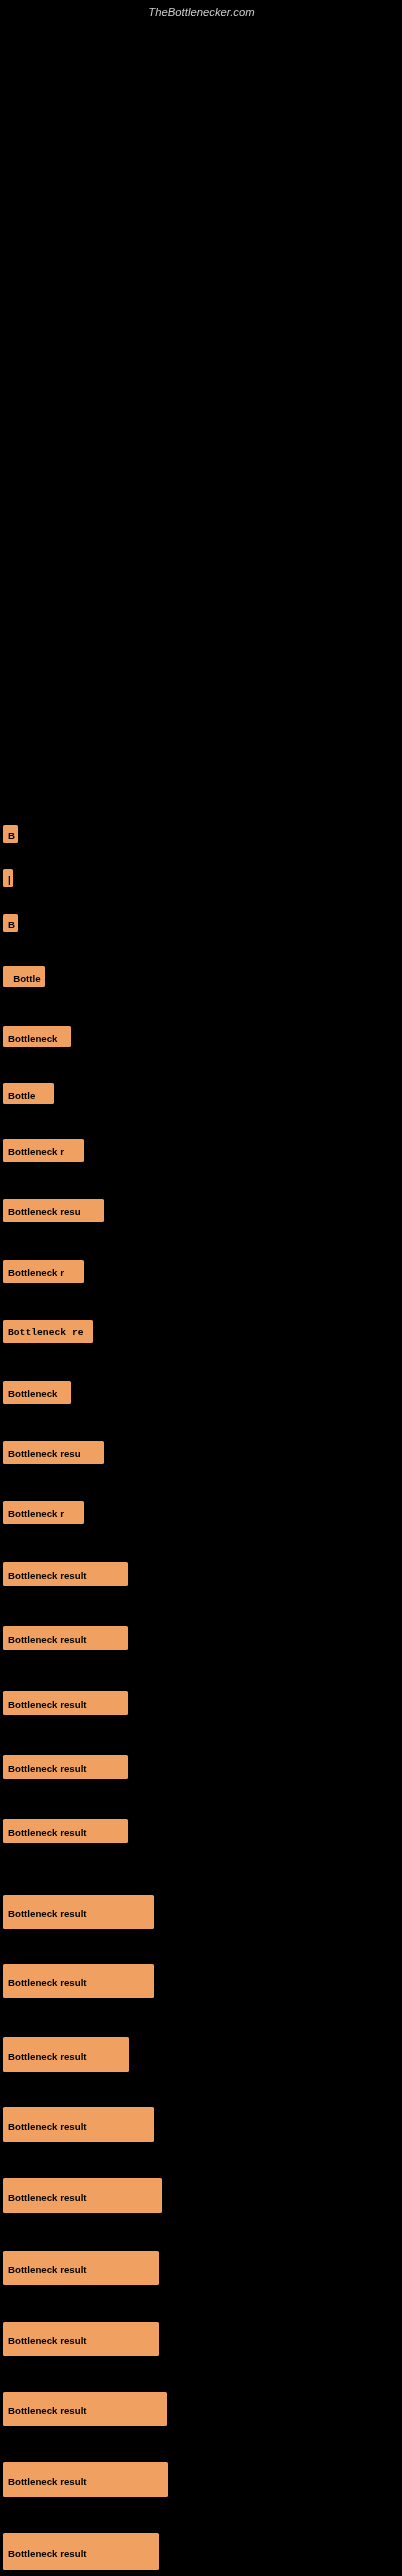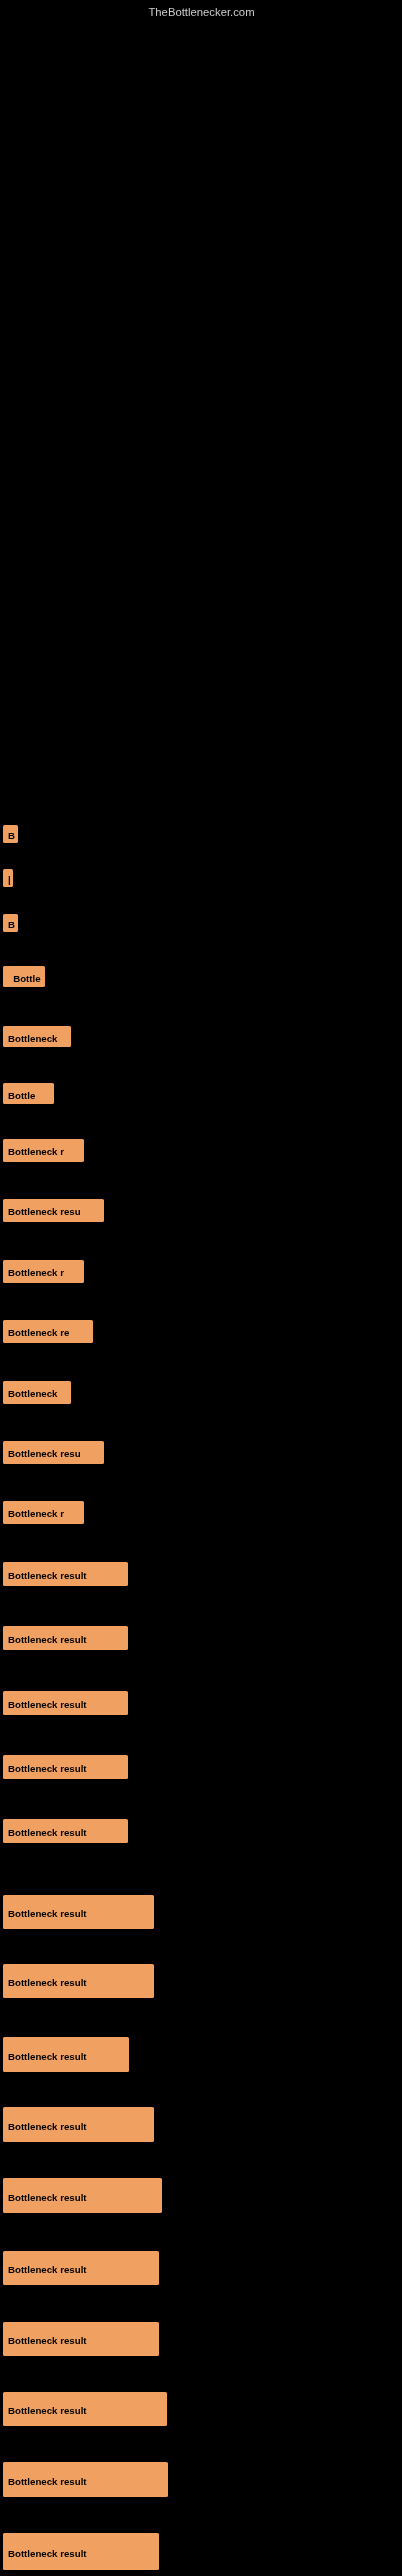--- a/index.html
+++ b/index.html
@@ -17,20 +17,21 @@
     }
 
     .site-title {
       position: absolute;
       top: 6.4px;
       left: 50%;
       transform: translateX(-50%);
       color: #cccccc;
       font-size: 11.3px;
       white-space: nowrap;
+      font-style: italic;
     }
 
     .bottleneck-label {
       position: absolute;
       background-color: #f0a060;
       color: #000;
       font-size: 9.7px;
       font-weight: bold;
       padding: 2.4px 4.8px;
       border-radius: 1.6px;
@@ -46,21 +47,21 @@
 <div id="labels-container">
     <div class="bottleneck-label" style="top: 825px; left: 3.2px; width: 14.5px; height: 17.7px; line-height: 17.7px;">B</div>
     <div class="bottleneck-label" style="top: 869px; left: 3.2px; width: 9.7px; height: 17.7px; line-height: 17.7px;">|</div>
     <div class="bottleneck-label" style="top: 914px; left: 3.2px; width: 14.5px; height: 17.7px; line-height: 17.7px;">B</div>
     <div class="bottleneck-label" style="top: 966px; left: 3.2px; width: 42px; height: 21px; line-height: 21px; padding-left: 10px;">Bottle</div>
     <div class="bottleneck-label" style="top: 1026px; left: 3.2px; width: 68px; height: 21px; line-height: 21px;">Bottleneck</div>
     <div class="bottleneck-label" style="top: 1083px; left: 3.2px; width: 51px; height: 21px; line-height: 21px;">Bottle</div>
     <div class="bottleneck-label" style="top: 1139px; left: 3.2px; width: 81px; height: 22.5px; line-height: 22.5px;">Bottleneck r</div>
     <div class="bottleneck-label" style="top: 1199px; left: 3.2px; width: 101px; height: 22.5px; line-height: 22.5px;">Bottleneck resu</div>
     <div class="bottleneck-label" style="top: 1260px; left: 3.2px; width: 81px; height: 22.5px; line-height: 22.5px;">Bottleneck r</div>
-    <div class="bottleneck-label" style="top: 1320px; left: 3.2px; width: 90px; height: 22.5px; line-height: 22.5px;">Bottleneck re</div>
+    <div class="bottleneck-label" style="top: 1320px; left: 3.2px; width: 90px; height: 22.5px; line-height: 22.5px; font-family: Liberation Mono, monospace;">Bottleneck re</div>
     <div class="bottleneck-label" style="top: 1381px; left: 3.2px; width: 68px; height: 22.5px; line-height: 22.5px;">Bottleneck</div>
     <div class="bottleneck-label" style="top: 1441px; left: 3.2px; width: 101px; height: 22.5px; line-height: 22.5px;">Bottleneck resu</div>
     <div class="bottleneck-label" style="top: 1501px; left: 3.2px; width: 81px; height: 22.5px; line-height: 22.5px;">Bottleneck r</div>
     <div class="bottleneck-label" style="top: 1562px; left: 3.2px; width: 125px; height: 24px; line-height: 24px;">Bottleneck result</div>
     <div class="bottleneck-label" style="top: 1626px; left: 3.2px; width: 125px; height: 24px; line-height: 24px;">Bottleneck result</div>
     <div class="bottleneck-label" style="top: 1691px; left: 3.2px; width: 125px; height: 24px; line-height: 24px;">Bottleneck result</div>
     <div class="bottleneck-label" style="top: 1755px; left: 3.2px; width: 125px; height: 24px; line-height: 24px;">Bottleneck result</div>
     <div class="bottleneck-label" style="top: 1819px; left: 3.2px; width: 125px; height: 24px; line-height: 24px;">Bottleneck result</div>
     <div class="bottleneck-label" style="top: 1895px; left: 3.2px; width: 151px; height: 34px; line-height: 34px;">Bottleneck result</div>
     <div class="bottleneck-label" style="top: 1964px; left: 3.2px; width: 151px; height: 34px; line-height: 34px;">Bottleneck result</div>

